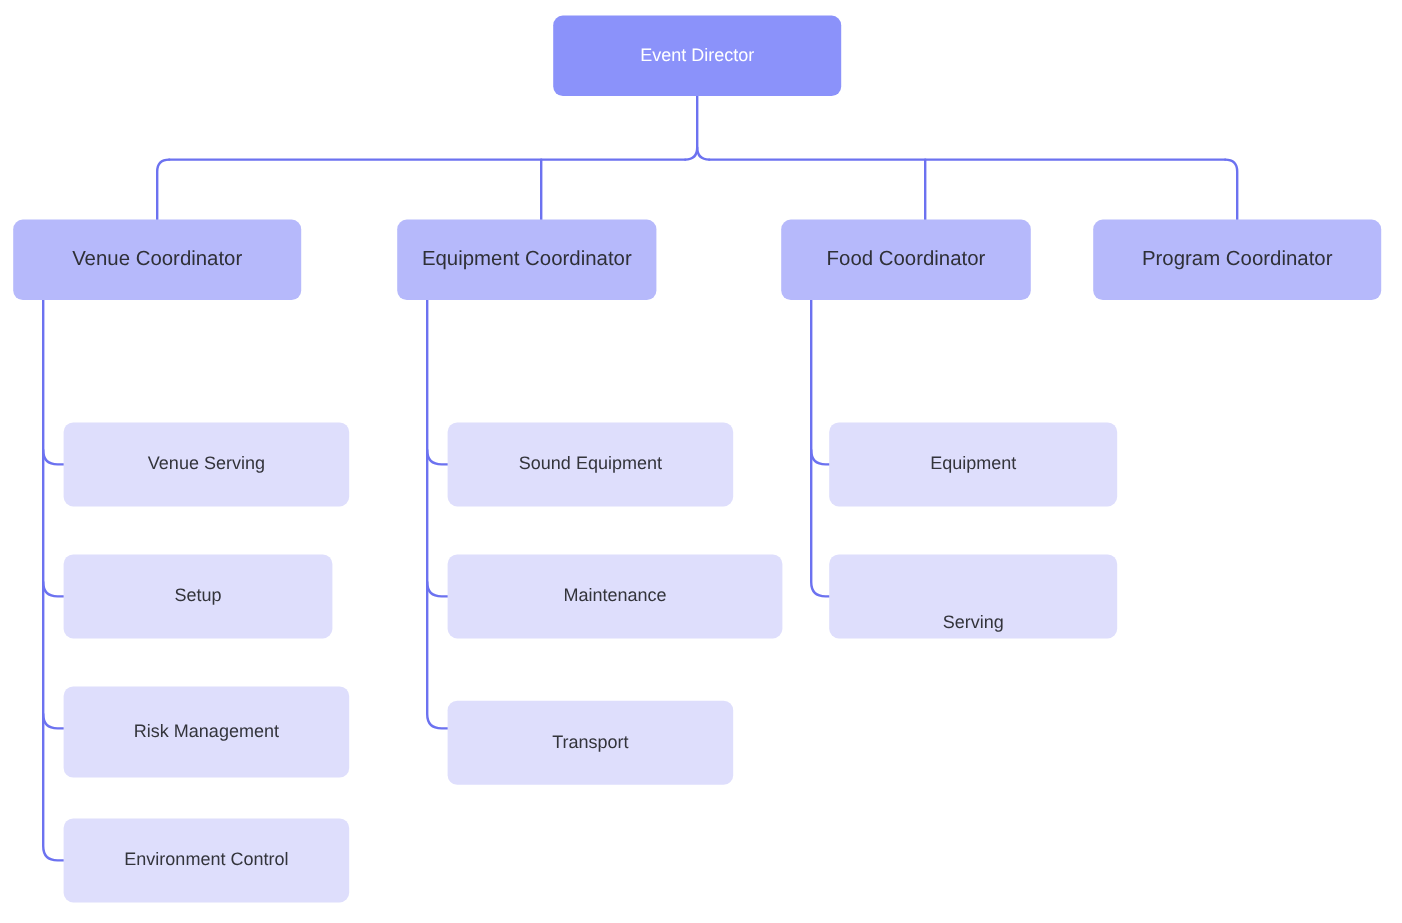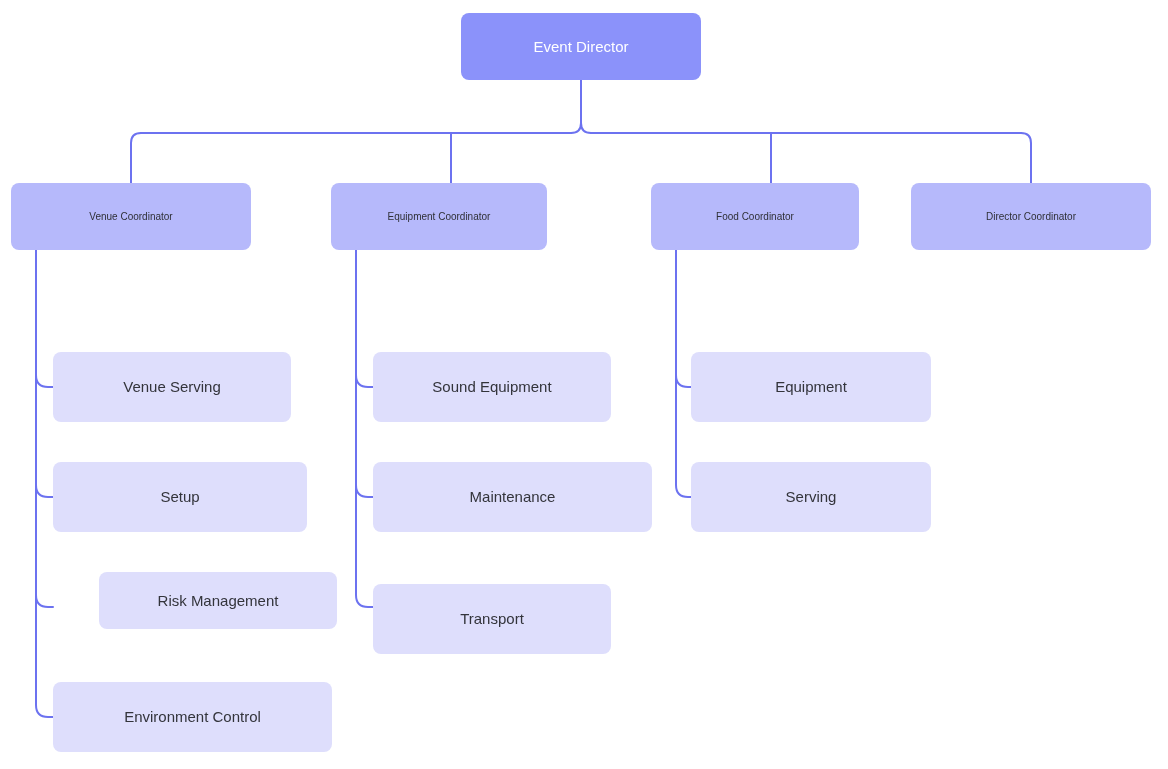--- a/index.html
+++ b/index.html
@@ -41,21 +41,21 @@
     user-select: none;
   }
   .node-level-0 {
     background: #8b92fa;
     color: #ffffff;
     font-size: 15px;
   }
   .node-level-1 {
     background: #b6b9fb;
     color: #2f3037;
-    font-size: 10px;
+    font-size: 17px;
   }
   .node-level-2 {
     background: #dedefc;
     color: #33343b;
     font-size: 15px;
   }
   .node-label {
     display: block;
     white-space: nowrap;
   }
@@ -90,43 +90,43 @@
       <div class="node node-level-1" style="left: 11px; top: 183px; width: 240px; height: 67px;">
         <span class="node-label">Venue Coordinator</span>
       </div>
       <div class="node node-level-1" style="left: 331px; top: 183px; width: 216px; height: 67px;">
         <span class="node-label">Equipment Coordinator</span>
       </div>
       <div class="node node-level-1" style="left: 651px; top: 183px; width: 208px; height: 67px;">
         <span class="node-label">Food Coordinator</span>
       </div>
       <div class="node node-level-1" style="left: 911px; top: 183px; width: 240px; height: 67px;">
-        <span class="node-label">Director Coordinator</span>
+        <span class="node-label">Program Coordinator</span>
       </div>
       <div class="node node-level-2" style="left: 53px; top: 352px; width: 238px; height: 70px;">
         <span class="node-label">Venue Serving</span>
       </div>
-      <div class="node node-level-2" style="left: 53px; top: 462px; width: 254px; height: 70px;">
+      <div class="node node-level-2" style="left: 53px; top: 462px; width: 224px; height: 70px;">
         <span class="node-label">Setup</span>
       </div>
-      <div class="node node-level-2" style="left: 53px; top: 572px; width: 238px; height: 57px; margin-left: 46px;">
+      <div class="node node-level-2" style="left: 53px; top: 572px; width: 238px; height: 76px;">
         <span class="node-label">Risk Management</span>
       </div>
-      <div class="node node-level-2" style="left: 53px; top: 682px; width: 279px; height: 70px;">
+      <div class="node node-level-2" style="left: 53px; top: 682px; width: 238px; height: 70px;">
         <span class="node-label">Environment Control</span>
       </div>
       <div class="node node-level-2" style="left: 373px; top: 352px; width: 238px; height: 70px;">
         <span class="node-label">Sound Equipment</span>
       </div>
       <div class="node node-level-2" style="left: 373px; top: 462px; width: 279px; height: 70px;">
         <span class="node-label">Maintenance</span>
       </div>
       <div class="node node-level-2" style="left: 373px; top: 572px; width: 238px; height: 70px; margin-top: 12px;">
         <span class="node-label">Transport</span>
       </div>
       <div class="node node-level-2" style="left: 691px; top: 352px; width: 240px; height: 70px;">
         <span class="node-label">Equipment</span>
       </div>
-      <div class="node node-level-2" style="left: 691px; top: 462px; width: 240px; height: 70px;">
+      <div class="node node-level-2" style="left: 691px; top: 462px; width: 240px; height: 70px; align-items: flex-end;">
         <span class="node-label">Serving</span>
       </div>
     </div>
 </div>
 
 </body></html>

